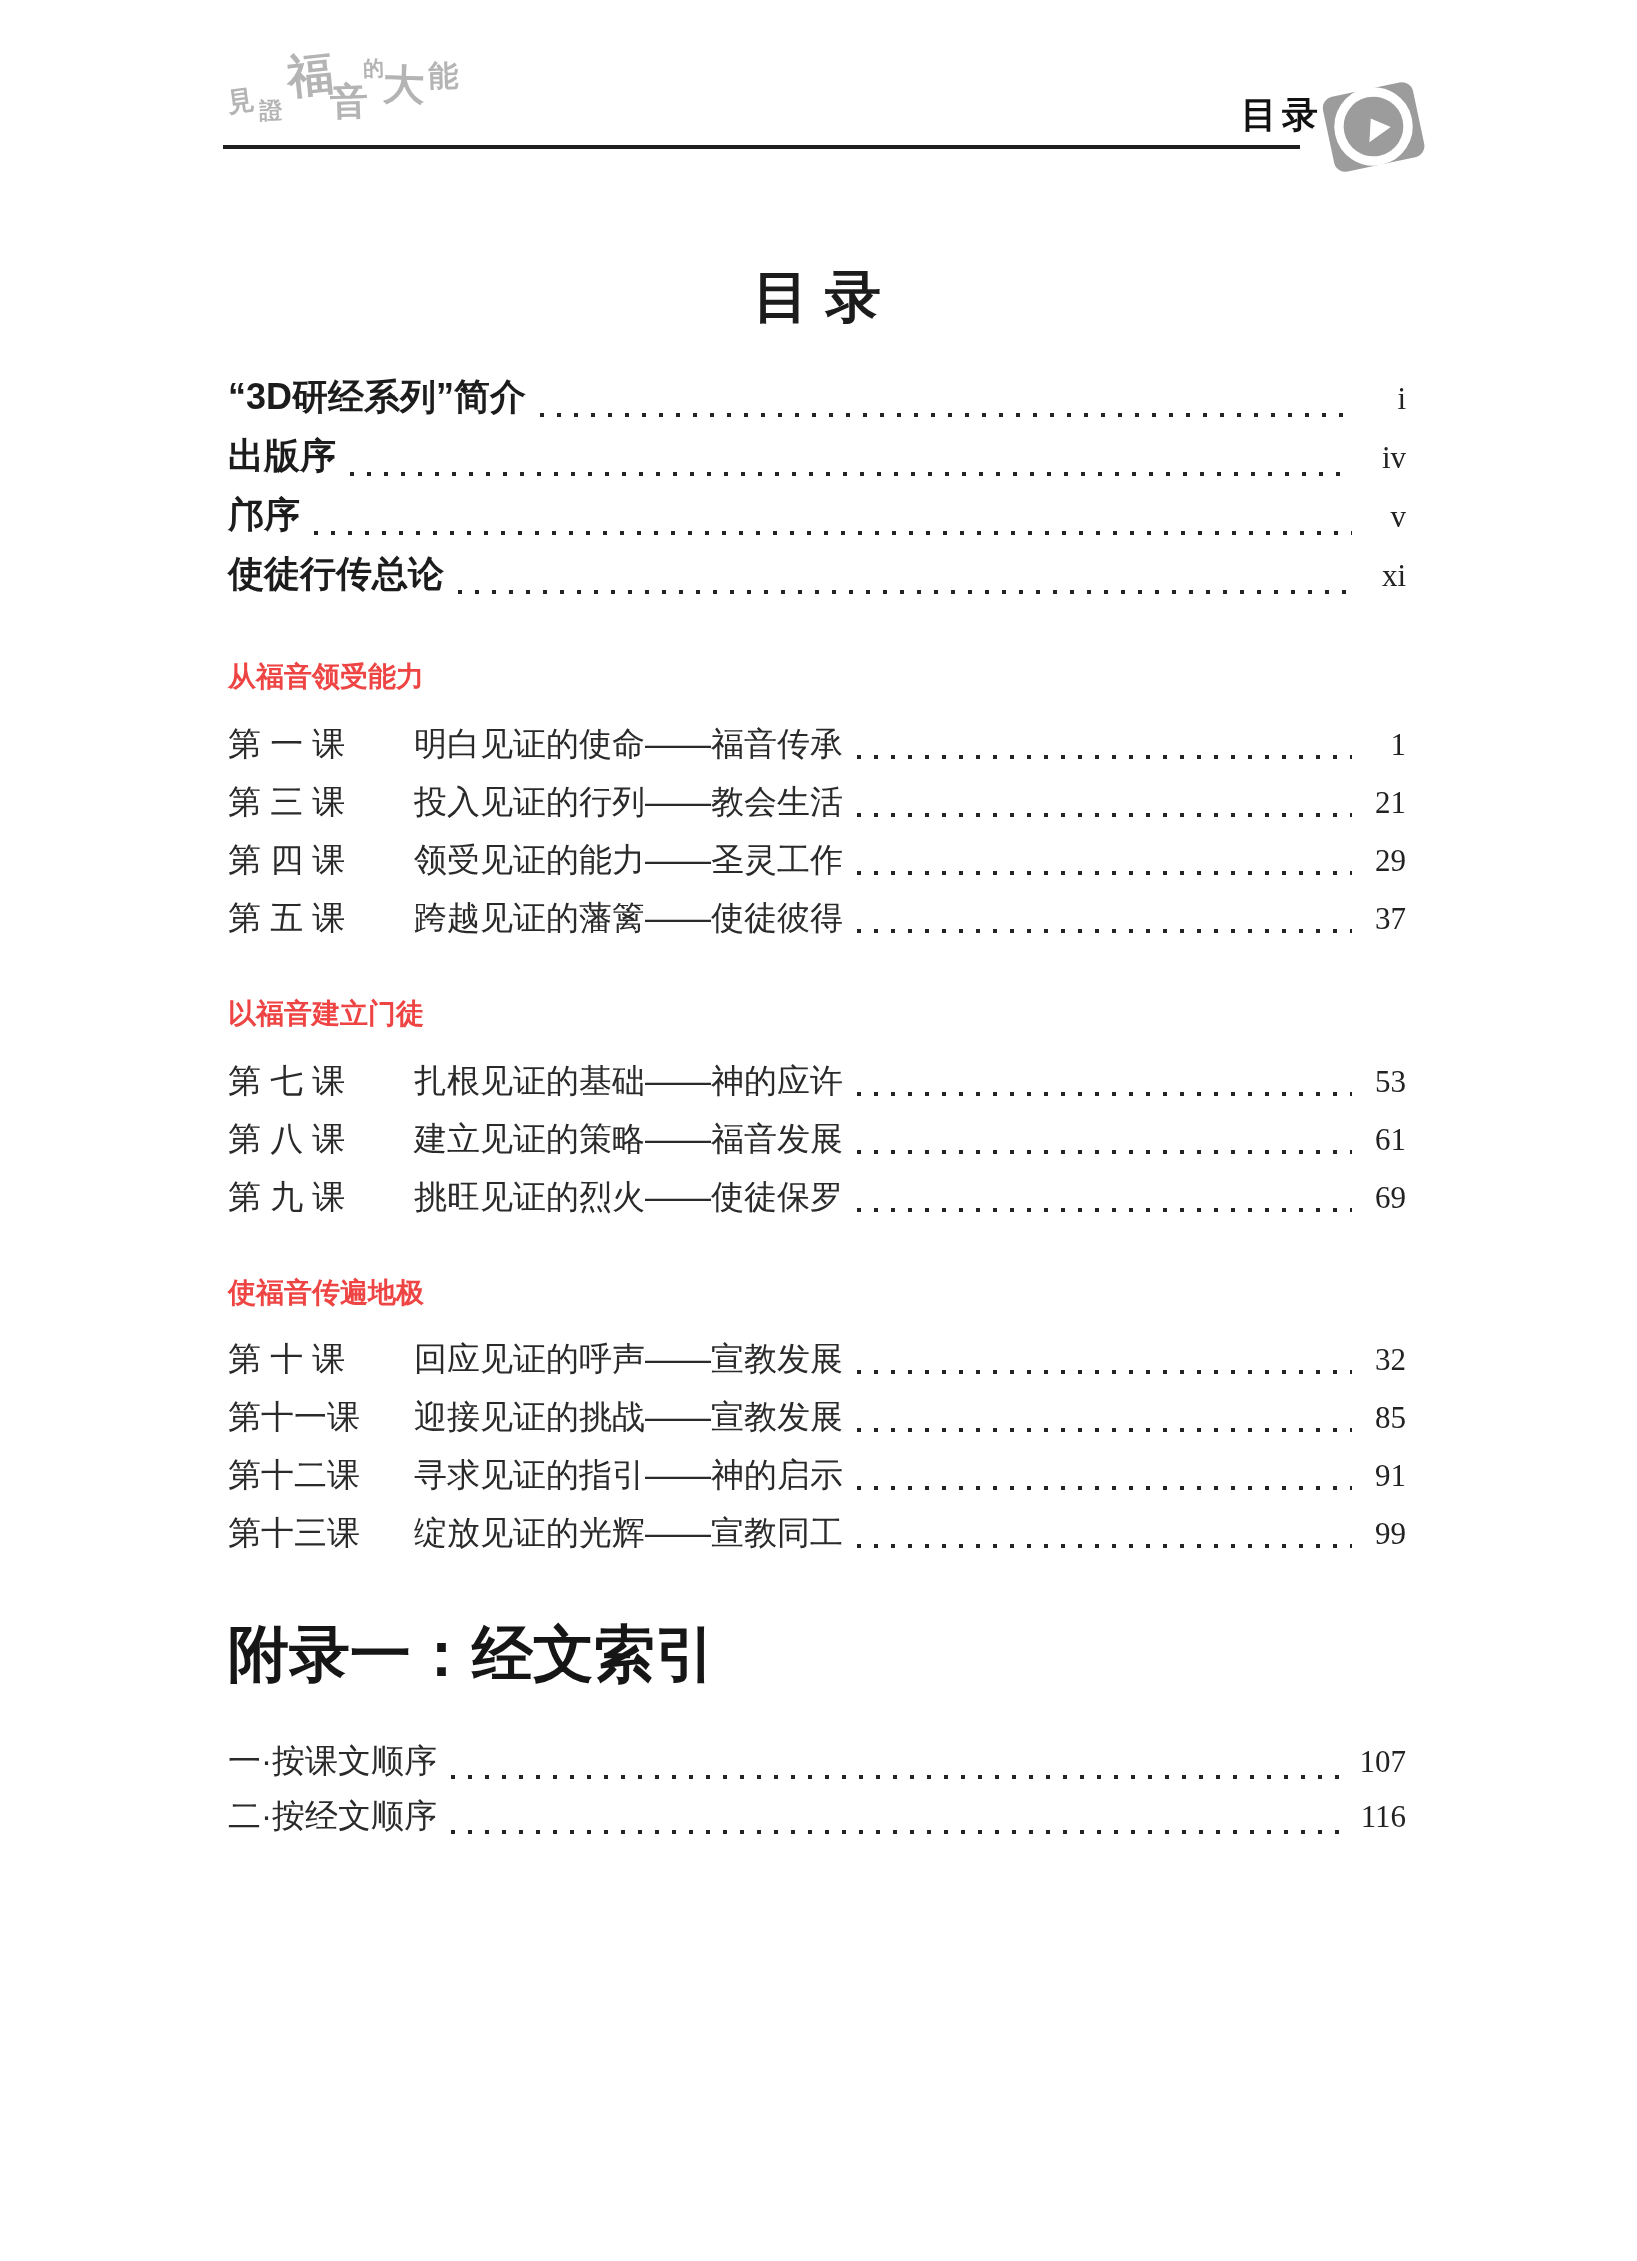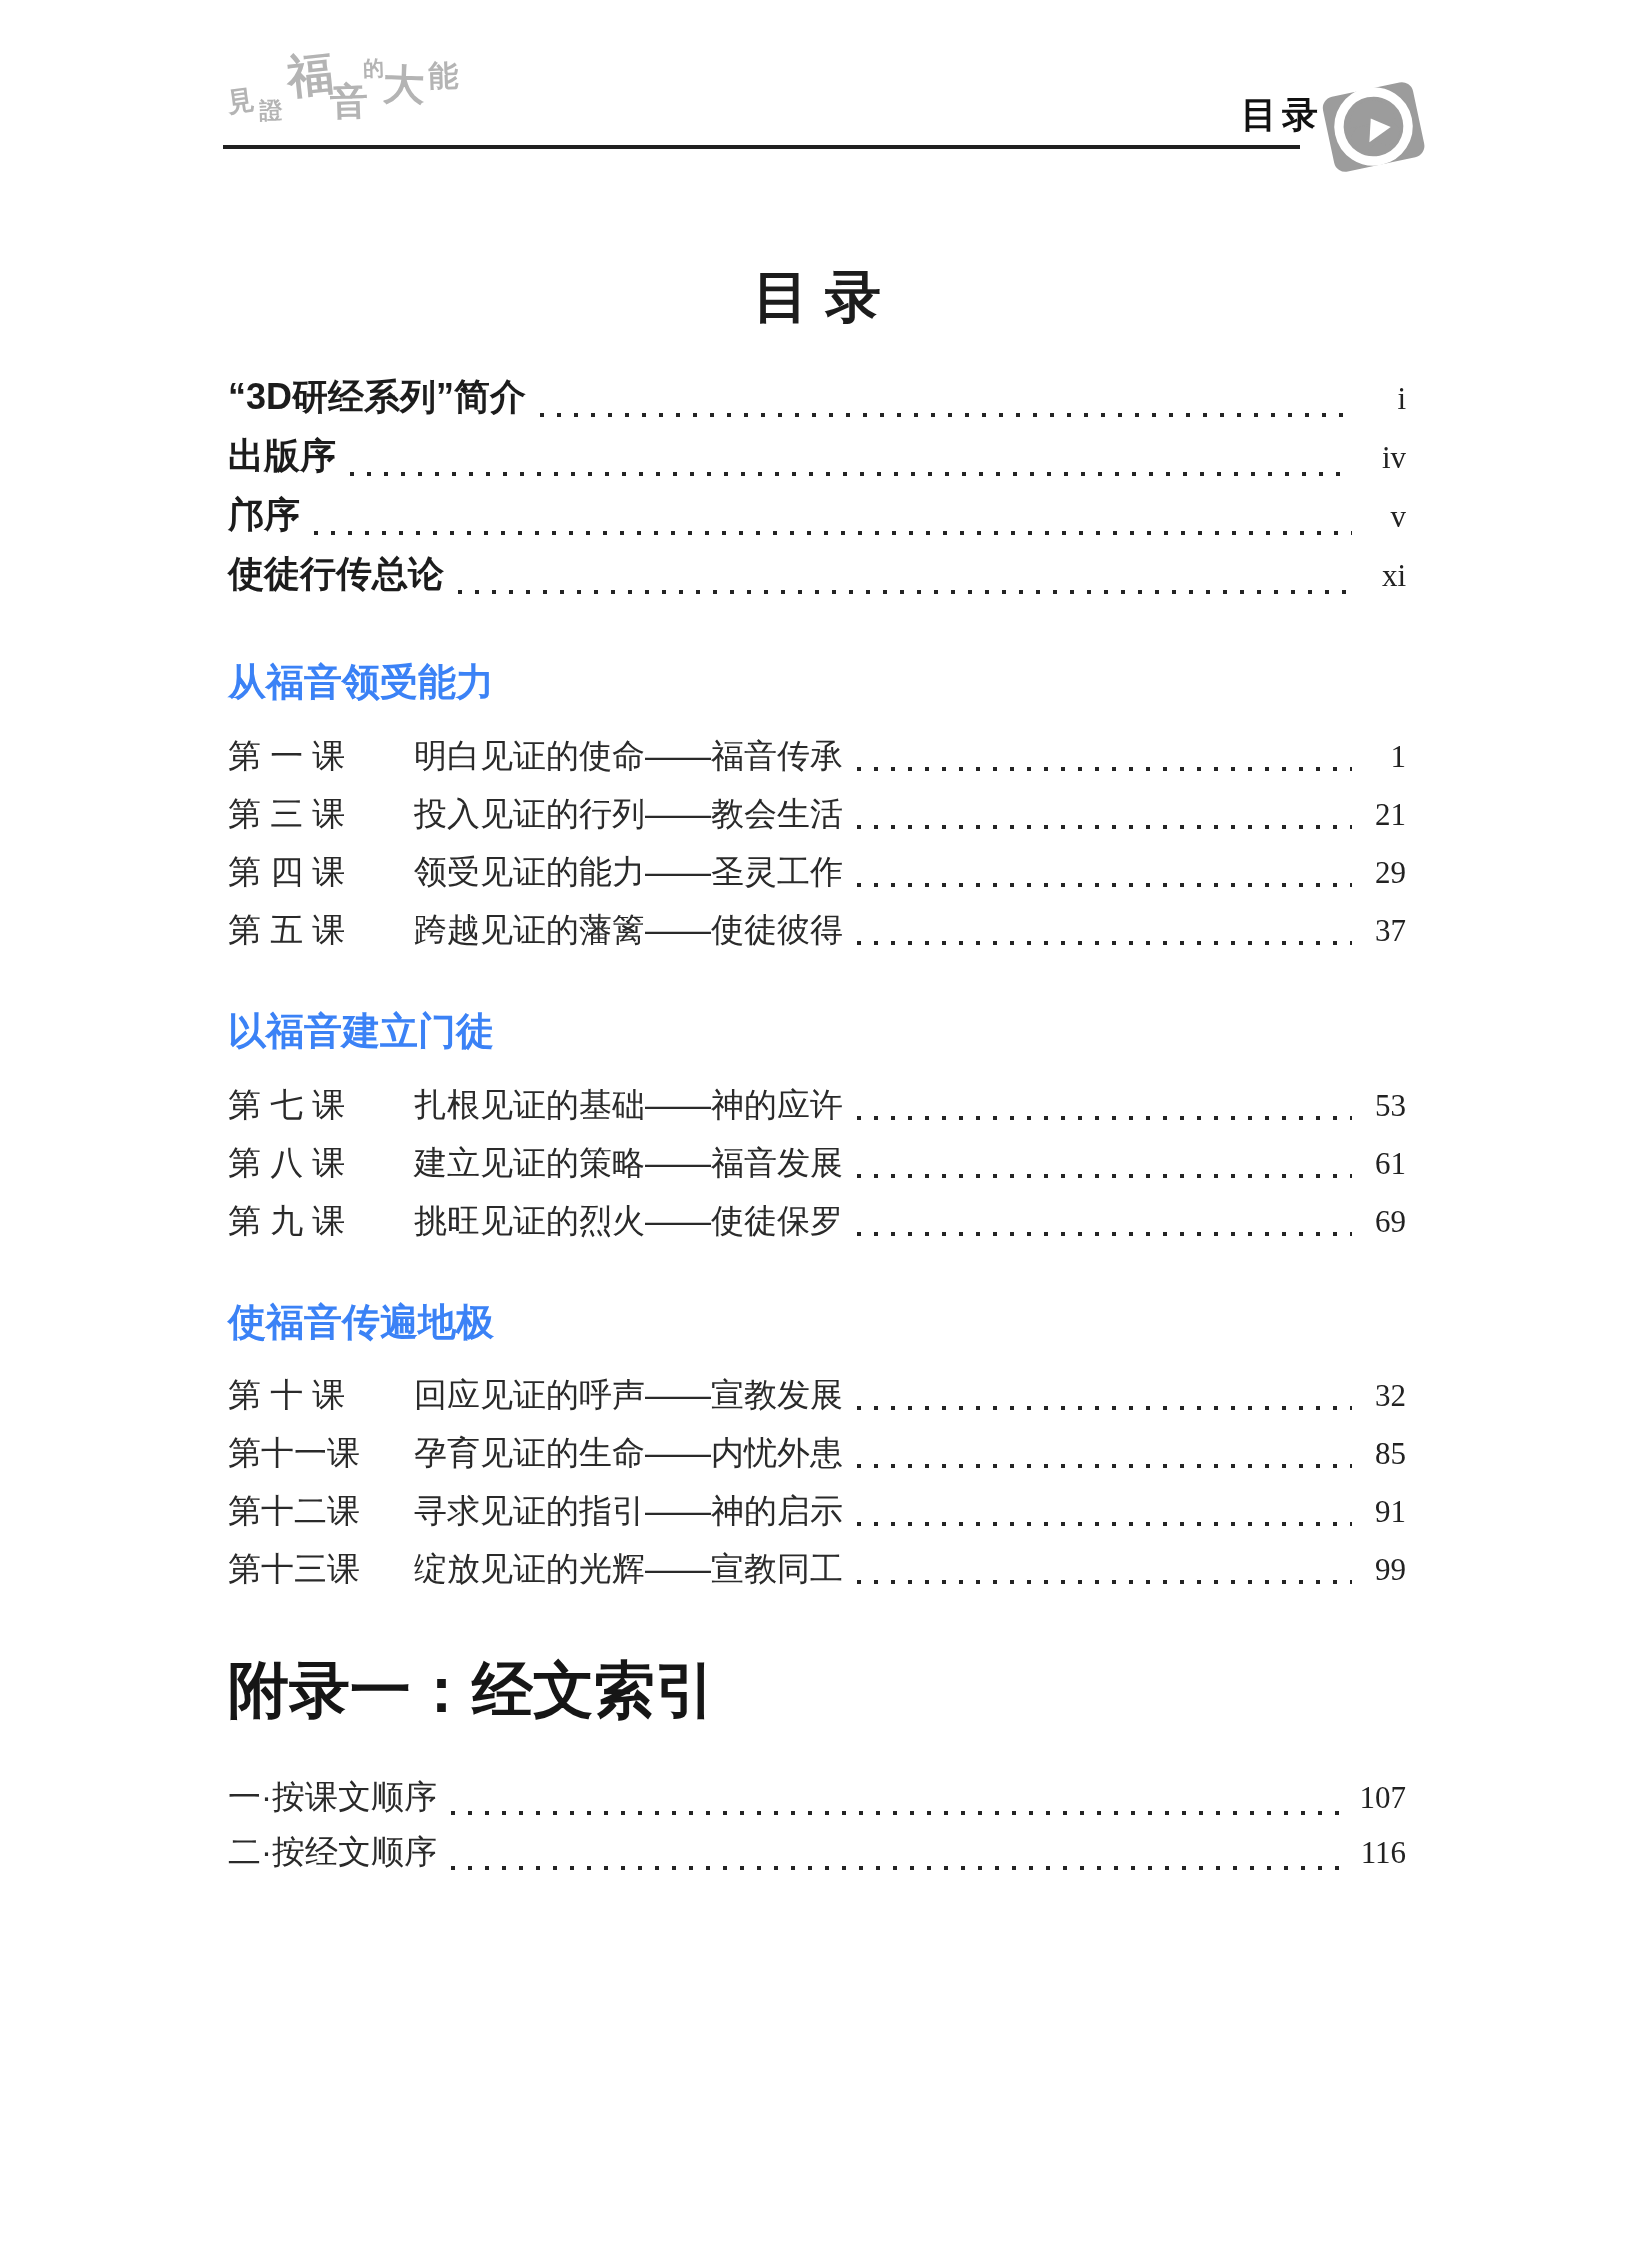--- a/index.html
+++ b/index.html
@@ -57,21 +57,21 @@
     background-image:repeating-linear-gradient(to right,#242424 0 4px,transparent 4px 17px);
   }
   .pagenum {
     font-family:"Liberation Serif","DejaVu Serif",serif;
     font-size:31px; font-weight:normal; color:#222;
     min-width:44px; text-align:right; flex:none;
   }
 
   .section { margin-top:51px; }
   .section-heading {
-    font-size:38px; font-weight:bold; margin:0 0 28px 0; line-height:1.2; color:#3b82f6;font-family:Liberation Serif, serif;
+    font-size:28px; font-weight:bold; margin:0 0 28px 0; line-height:1.2; color:#ef4444;font-family:Liberation Serif, serif;
   }
   .lesson-row {
     display:flex; align-items:baseline; height:50px;
     font-size:33px; font-weight:normal; color:#2a2a2a; white-space:nowrap;margin-top:8px;
   }
   .lesson-num { flex:none; width:186px; }
   .lesson-row .leader { margin-bottom:13px; }
 
   .appendix { margin-top:57px; }
   .appendix-heading {
@@ -193,21 +193,21 @@
     <div class="section">
       <h2 class="section-heading">使福音传遍地极</h2>
       <div class="lesson-row">
         <span class="lesson-num">第 十 课</span>
         <span>回应见证的呼声——宣教发展</span>
         <span class="leader"></span>
         <span class="pagenum">32</span>
       </div>
       <div class="lesson-row">
         <span class="lesson-num">第十一课</span>
-        <span>孕育见证的生命——内忧外患</span>
+        <span>迎接见证的挑战——宣教发展</span>
         <span class="leader"></span>
         <span class="pagenum">85</span>
       </div>
       <div class="lesson-row">
         <span class="lesson-num">第十二课</span>
         <span>寻求见证的指引——神的启示</span>
         <span class="leader"></span>
         <span class="pagenum">91</span>
       </div>
       <div class="lesson-row">

